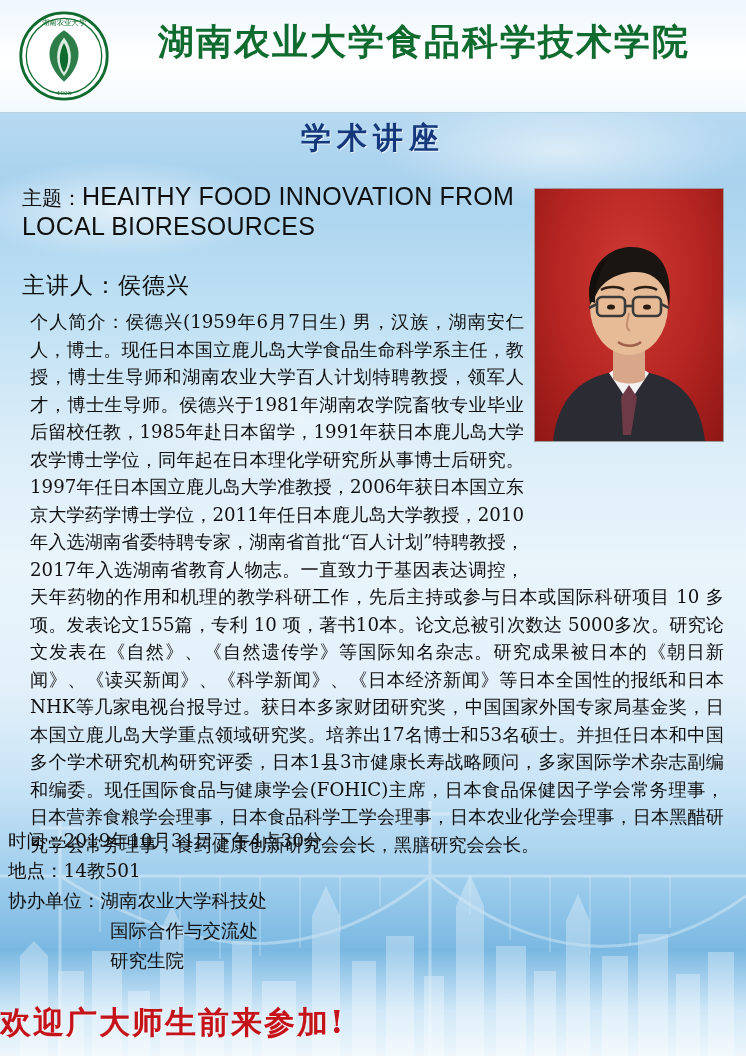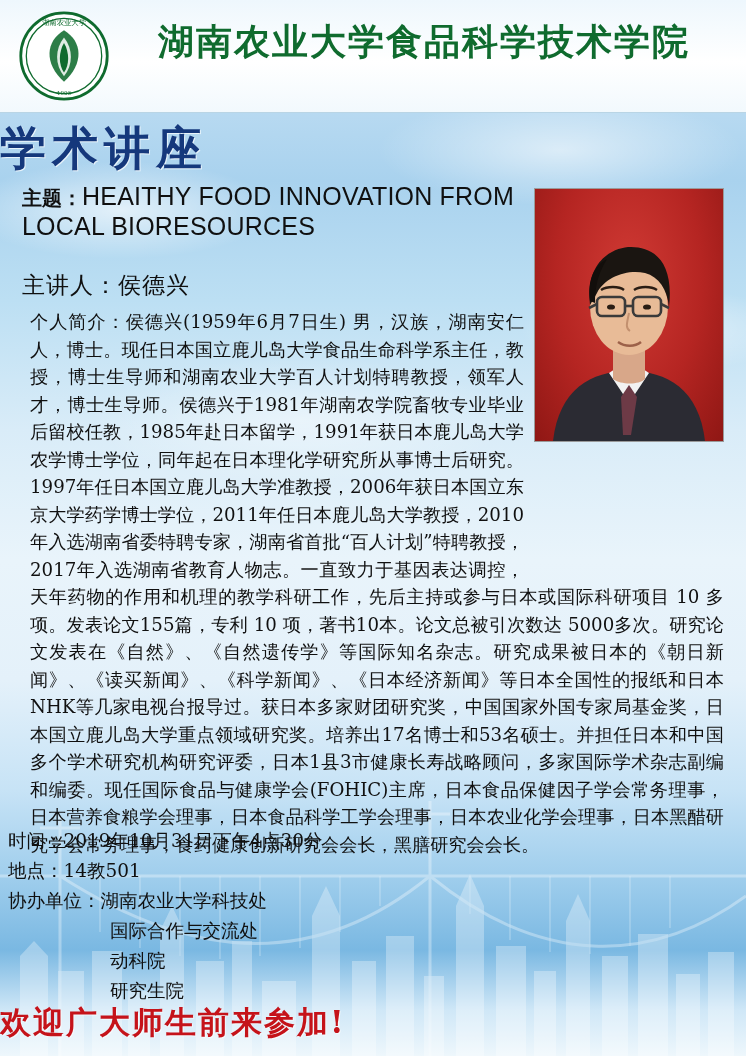--- a/index.html
+++ b/index.html
@@ -94,23 +94,23 @@
     color: #1a1a1a;
     white-space: nowrap;
   }
 
   
   .main-heading {
     position: absolute;
     left: 0;
     top: 118px;
     width: 746px;
-    text-align: left;
-    font-family: "DejaVu Serif", serif;
-    font-size: 46px;
+    text-align: center;
+    font-family: "DejaVu Serif", serif;
+    font-size: 30px;
     font-weight: bold;
     letter-spacing: 6px;
     color: #15387c;
     text-shadow: 1px 1px 0 rgba(255,255,255,.7);
   }
 
   
   .content {
     position: absolute;
     left: 22px;
@@ -118,21 +118,21 @@
     width: 702px;
     color: #101010;
     font-family: "DejaVu Serif", serif;
   }
   .topic-row {
     font-size: 20px;
     line-height: 28px;
     width: 508px;
   }
   .topic-label {
-    font-weight: bold;
+    font-weight: normal;
   }
   .topic-value {
     font-family: "Liberation Sans", sans-serif;
     font-size: 25px;
     letter-spacing: .2px;
   }
   .speaker-row {
     margin-top: 28px;
     font-size: 23px;
     line-height: 30px;
@@ -327,18 +327,17 @@
     <div class="row">
       <span>时间：</span><span>2019年10月31日下午4点30分</span>
     </div>
     <div class="row">
       <span>地点：</span><span>14教501</span>
     </div>
     <div class="row">
       <span>协办单位：</span><span>湖南农业大学科技处</span>
     </div>
     <div class="row indent"><span>国际合作与交流处</span></div>
-    <div class="row indent"><span>动科院</span></div>
     <div class="row indent"><span>研究生院</span></div>
   </div>
 
   <div class="slogan">欢迎广大师生前来参加!</div>
 </div>
 
 </body></html>

